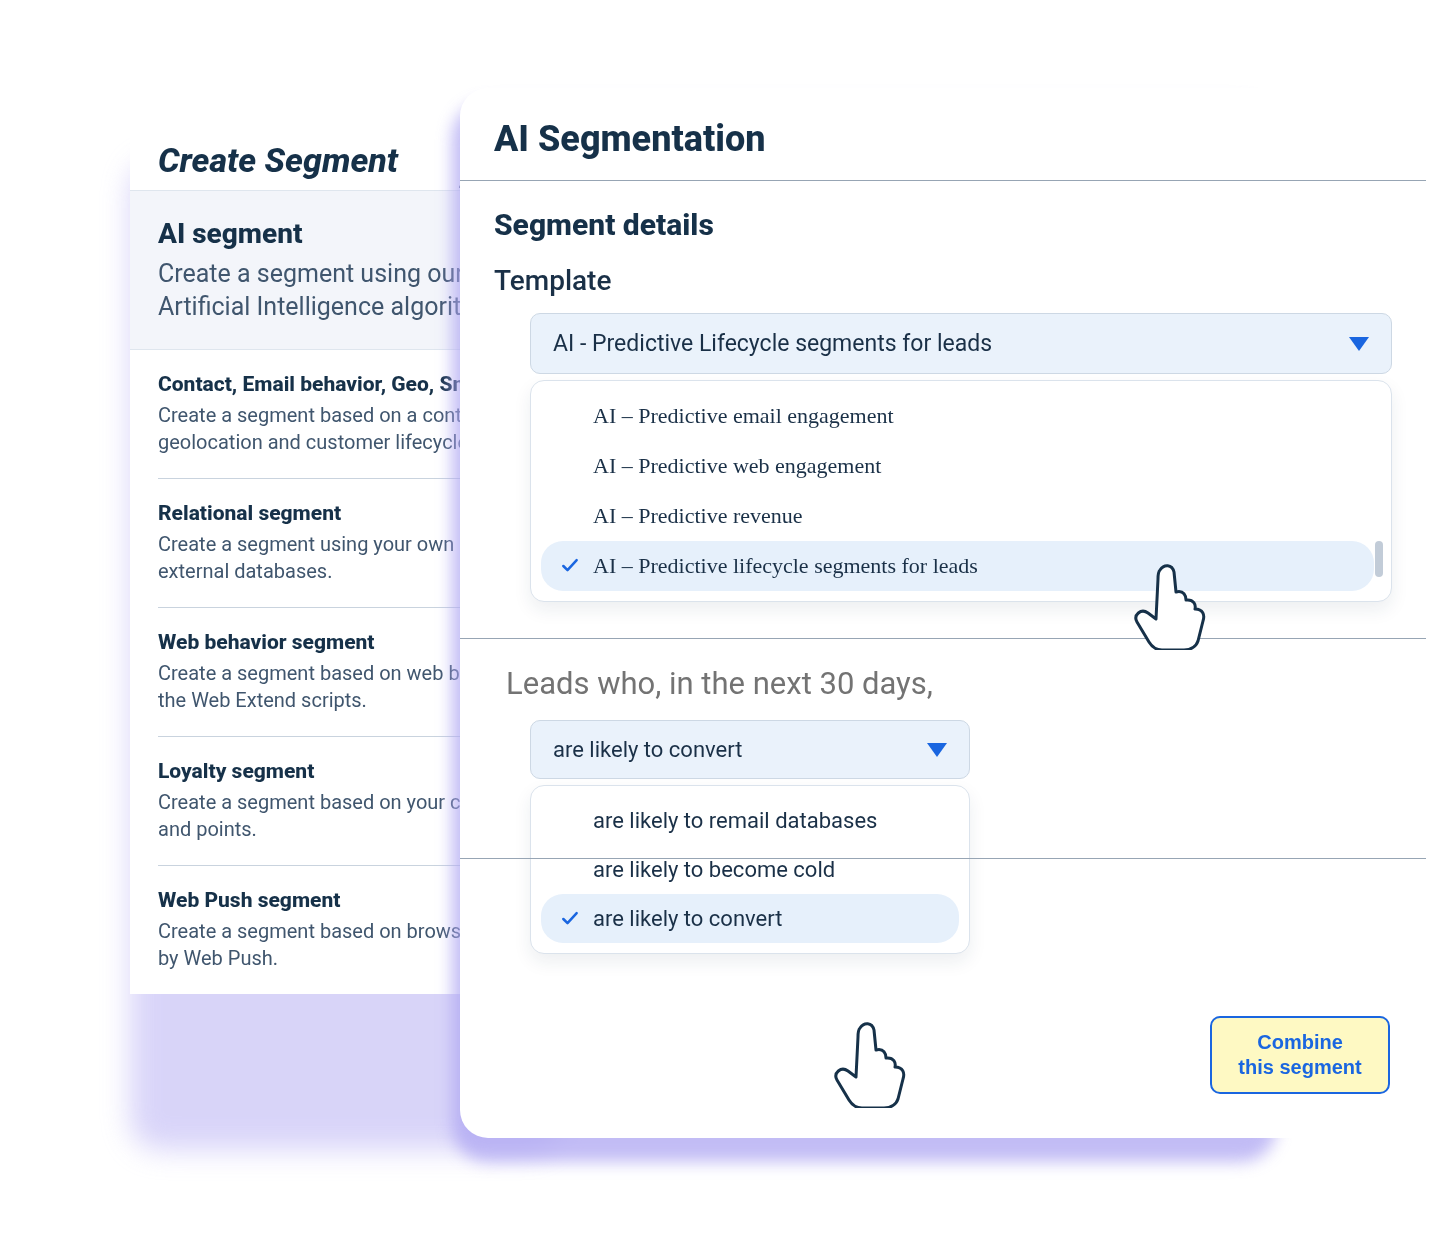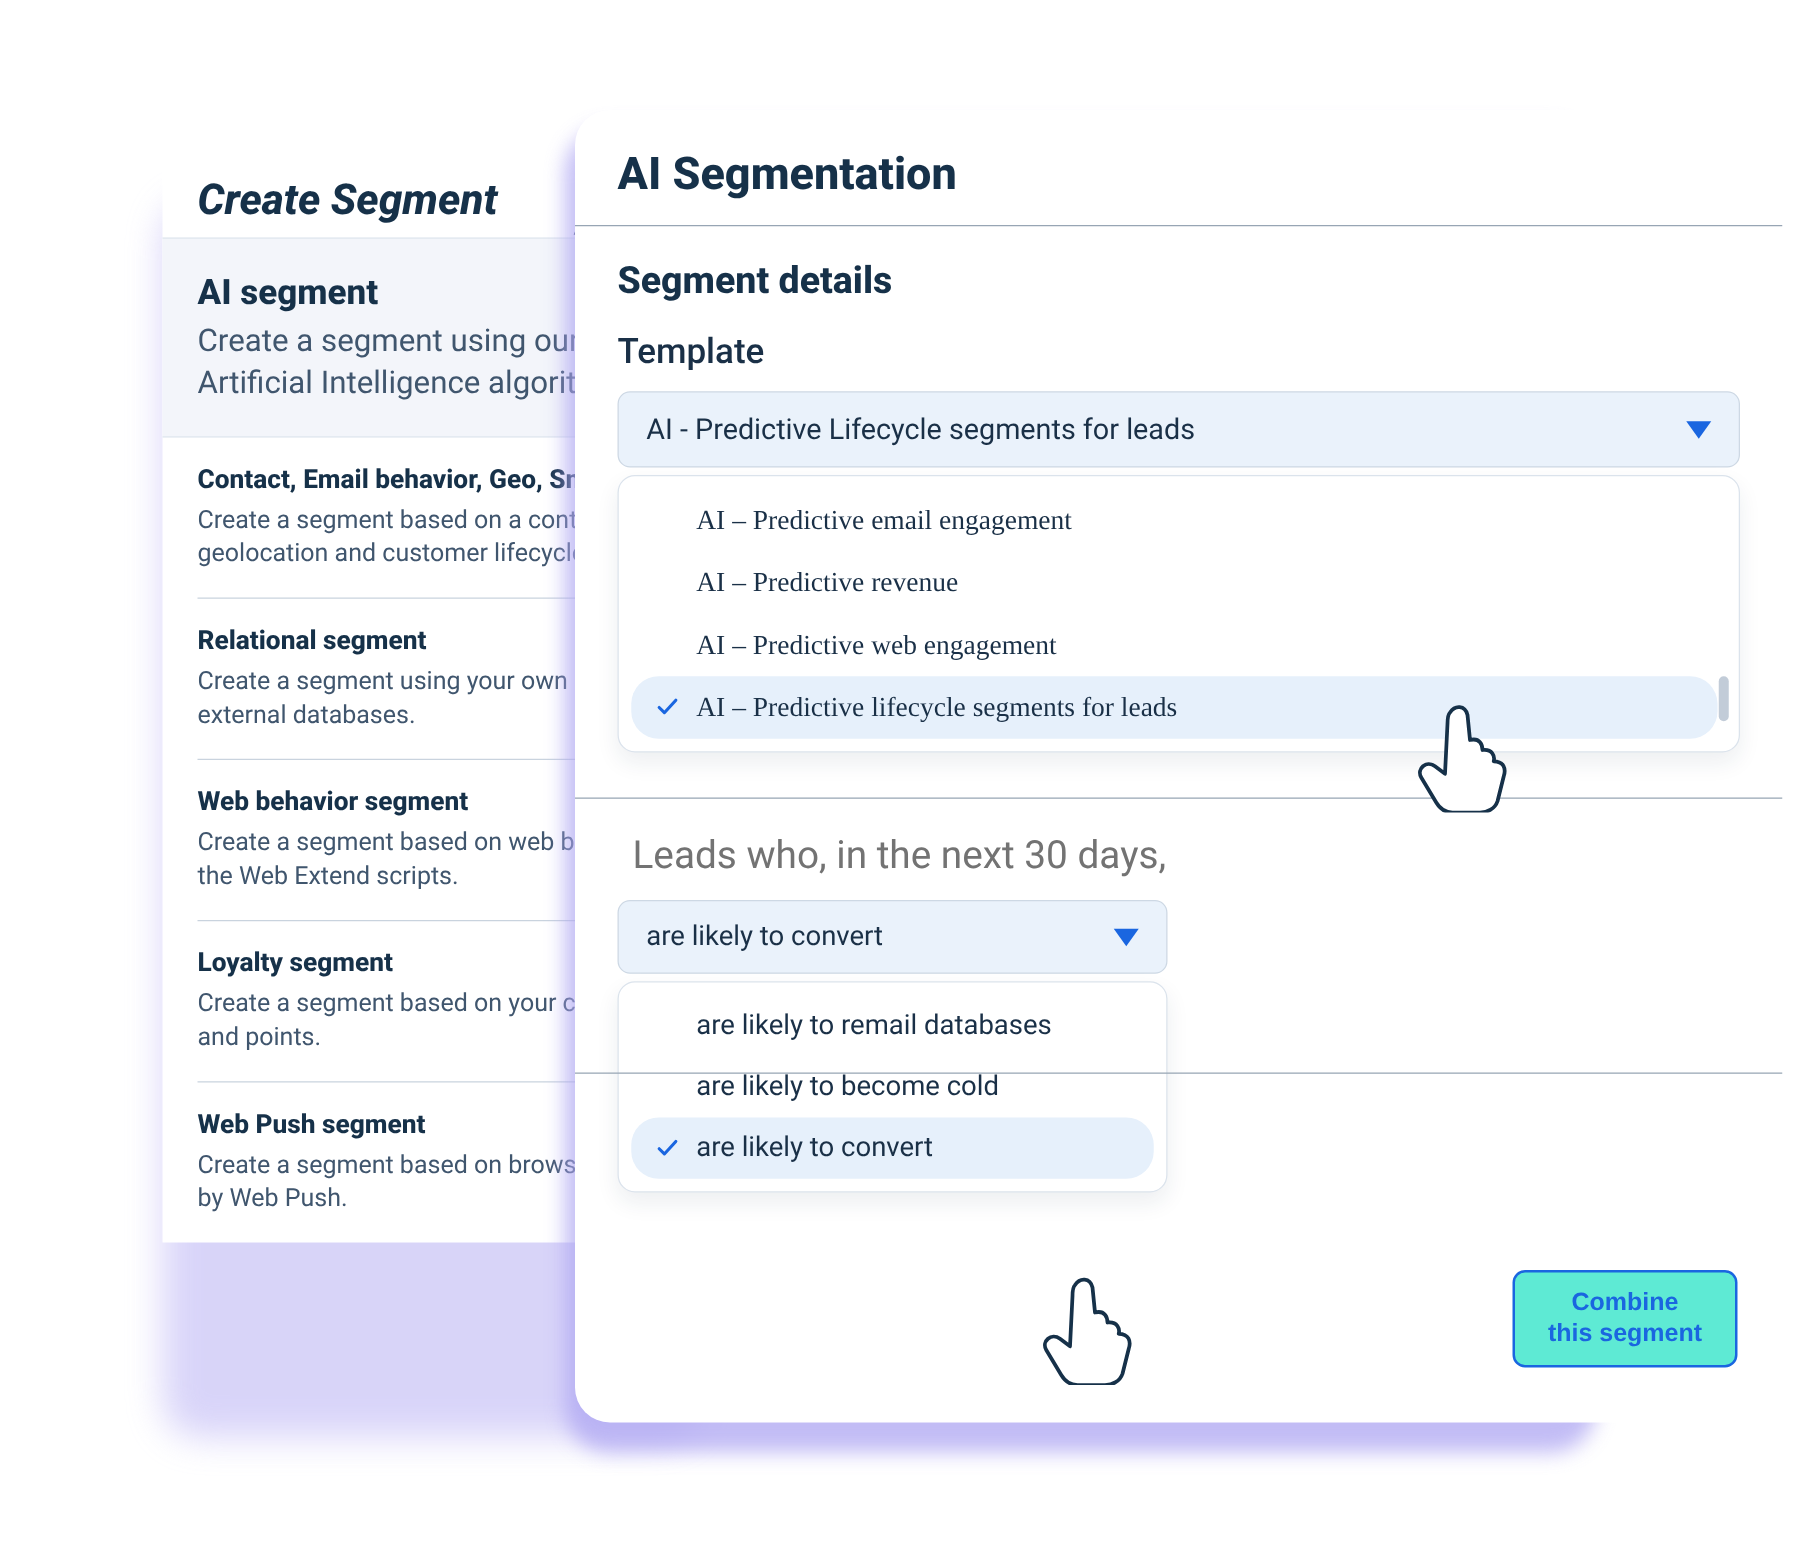--- a/index.html
+++ b/index.html
@@ -136,20 +136,21 @@
     font-weight: 500;
     font-size: 28px;
     color: #1a3047;
     margin-bottom: 16px;
   }
 
   
   .select {
     position: relative;
     margin-bottom: 10px;
+    margin-left: 36px;
   }
   .select-head {
     display: flex;
     align-items: center;
     justify-content: space-between;
     border: 1px solid #cdd8e4;
     border-radius: 10px;
     padding: 16px 22px;
     font-size: 23px;
     color: #1a3047;
@@ -222,21 +223,21 @@
     pointer-events: none;
   }
   .hand svg { width: 100%; height: 100%; }
 
   
   .combine-btn {
     position: absolute;
     right: 36px;
     bottom: 44px;
     border: 2px solid #1a66e0;
-    background: #5eead4;
+    background: #fef9c3;
     color: #1a66e0;
     font-weight: 700;
     font-size: 20px;
     line-height: 1.25;
     border-radius: 10px;
     padding: 12px 22px;
     width: 180px;
     cursor: pointer;
   }
 </style>
@@ -305,25 +306,25 @@
           <span>AI - Predictive Lifecycle segments for leads</span>
           <span class="tri-down"></span>
         </div>
         <div class="options" style="padding-right:17px;font-family:Liberation Serif, serif;">
           <div class="opt">
             <span class="chk"></span>
               <span>AI – Predictive email engagement</span>
           </div>
           <div class="opt">
             <span class="chk"></span>
+              <span>AI – Predictive web engagement</span>
+          </div>
+          <div class="opt">
+            <span class="chk"></span>
               <span>AI – Predictive revenue</span>
-          </div>
-          <div class="opt">
-            <span class="chk"></span>
-              <span>AI – Predictive web engagement</span>
           </div>
           <div class="opt selected">
             <span class="checkmark">
               <svg viewBox="0 0 24 24">
                   <path d="M4 12 l5 5 l11 -12" fill="none" stroke="#1a66e0" stroke-width="3" stroke-linecap="round" stroke-linejoin="round"></path>
                 </svg>
             </span>
             <span>AI – Predictive lifecycle segments for leads</span>
           </div>
           <div class="scroll-thumb" style="top:160px;"></div>

